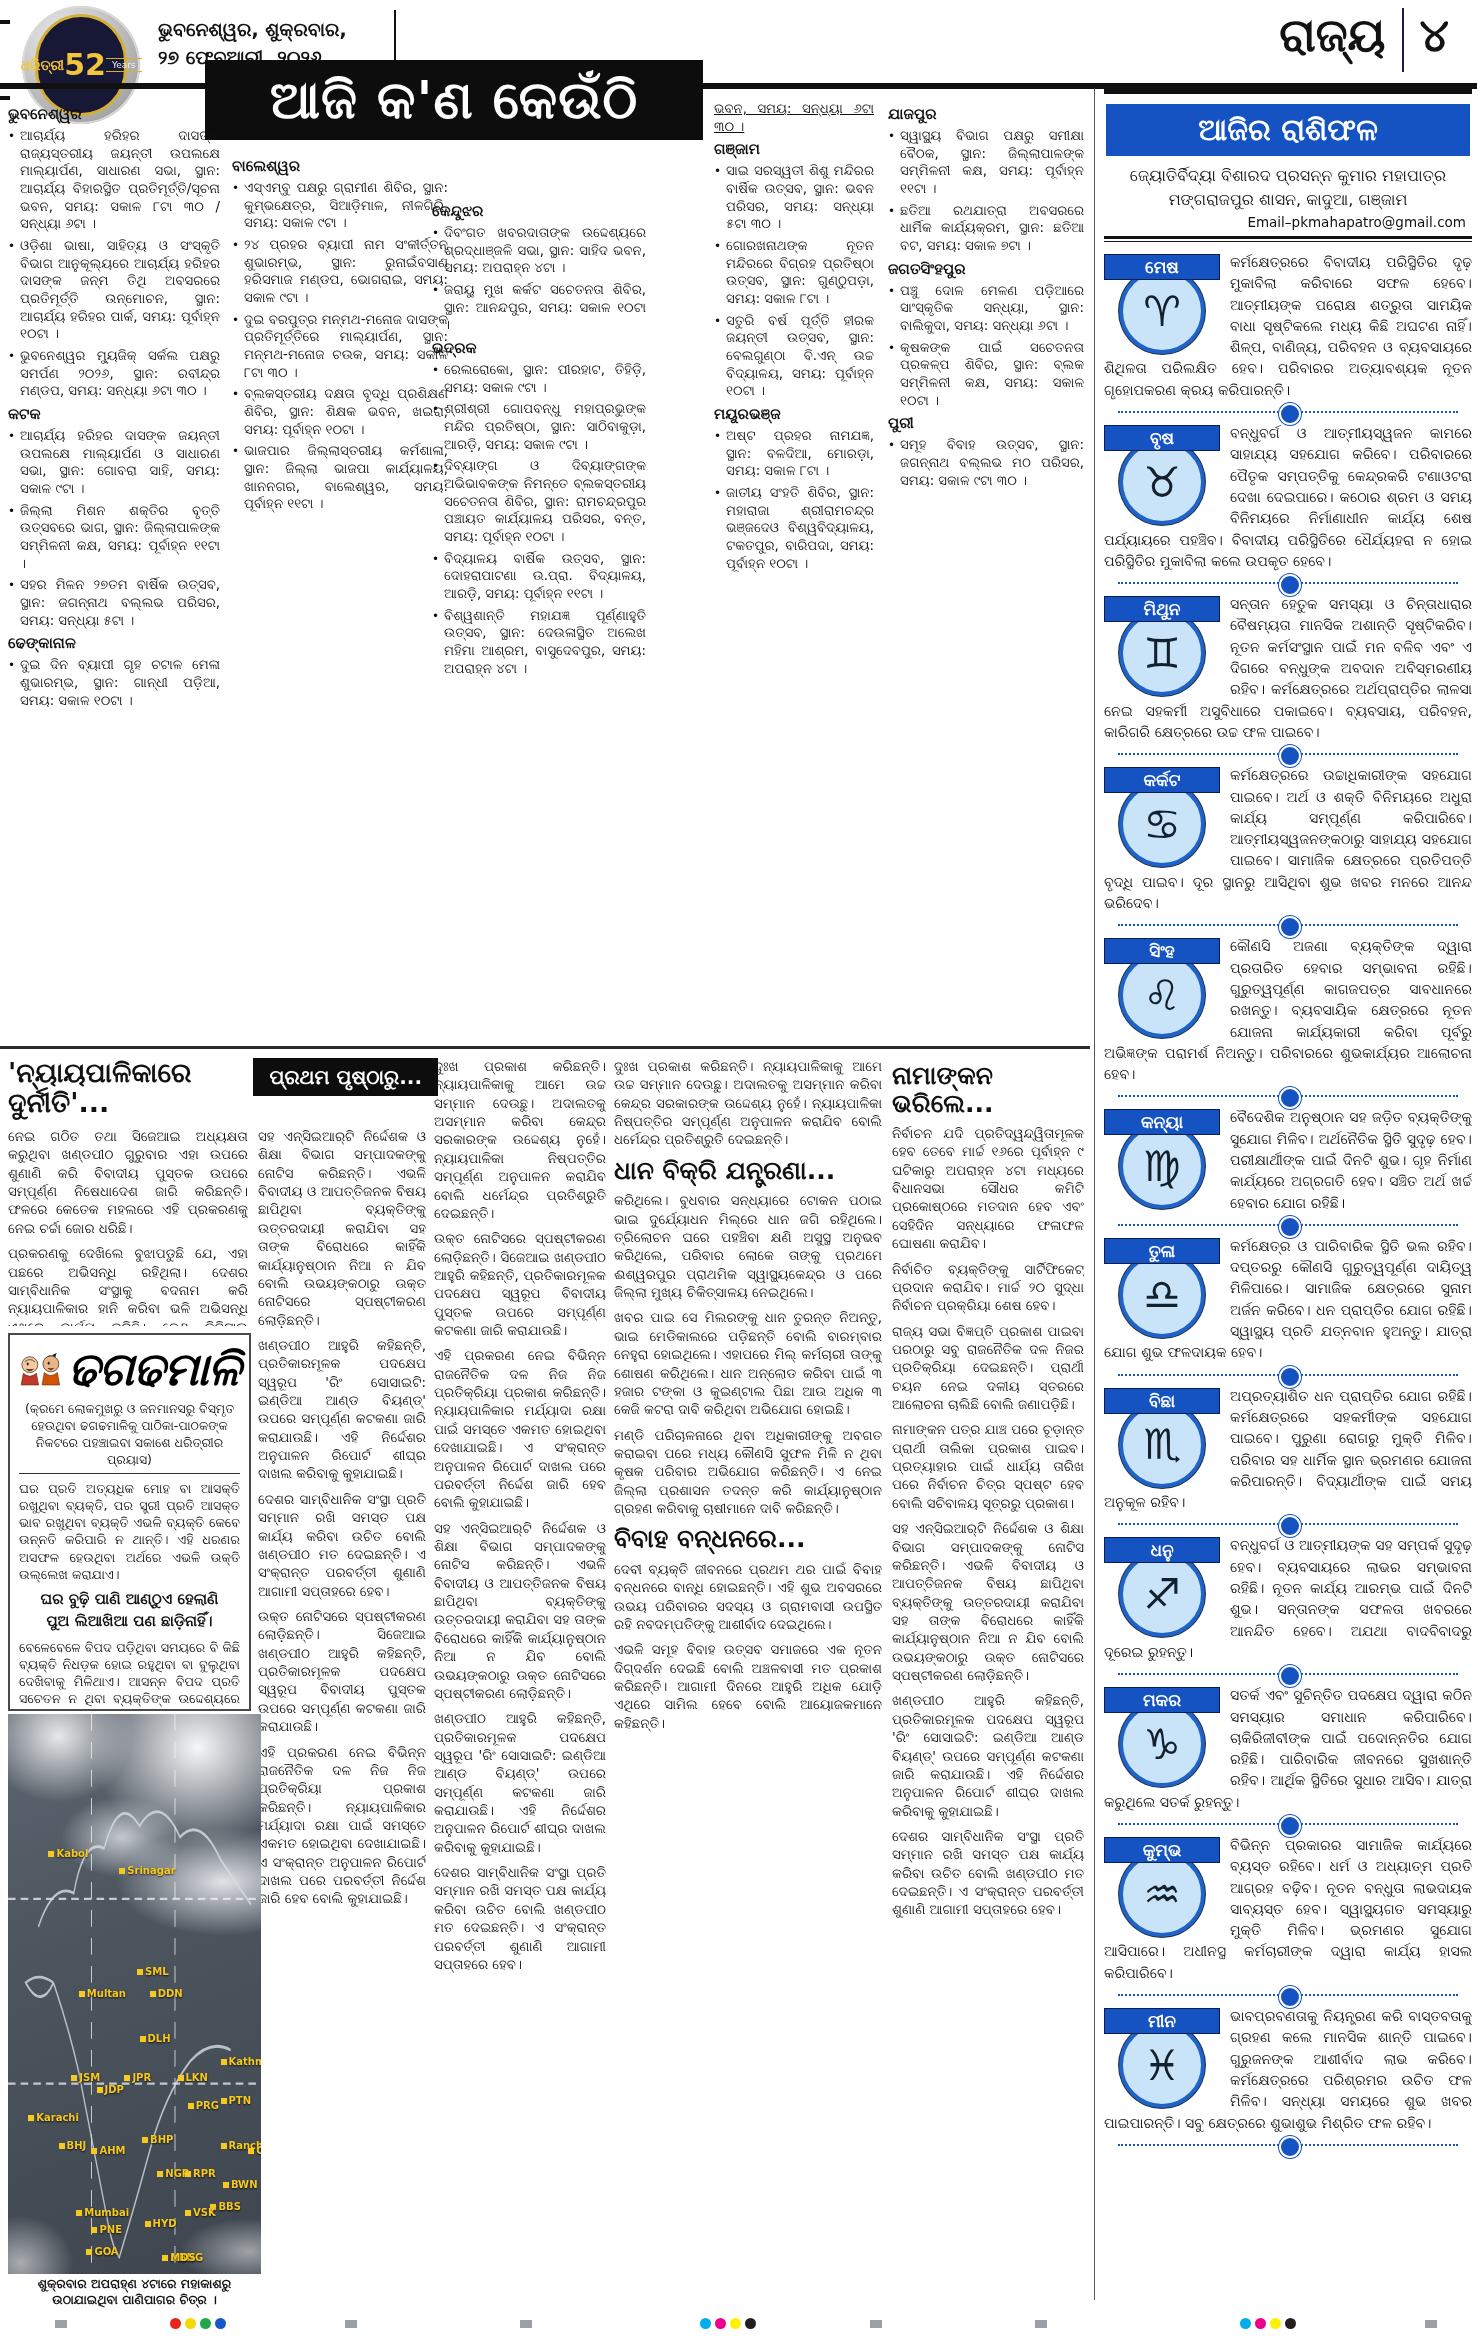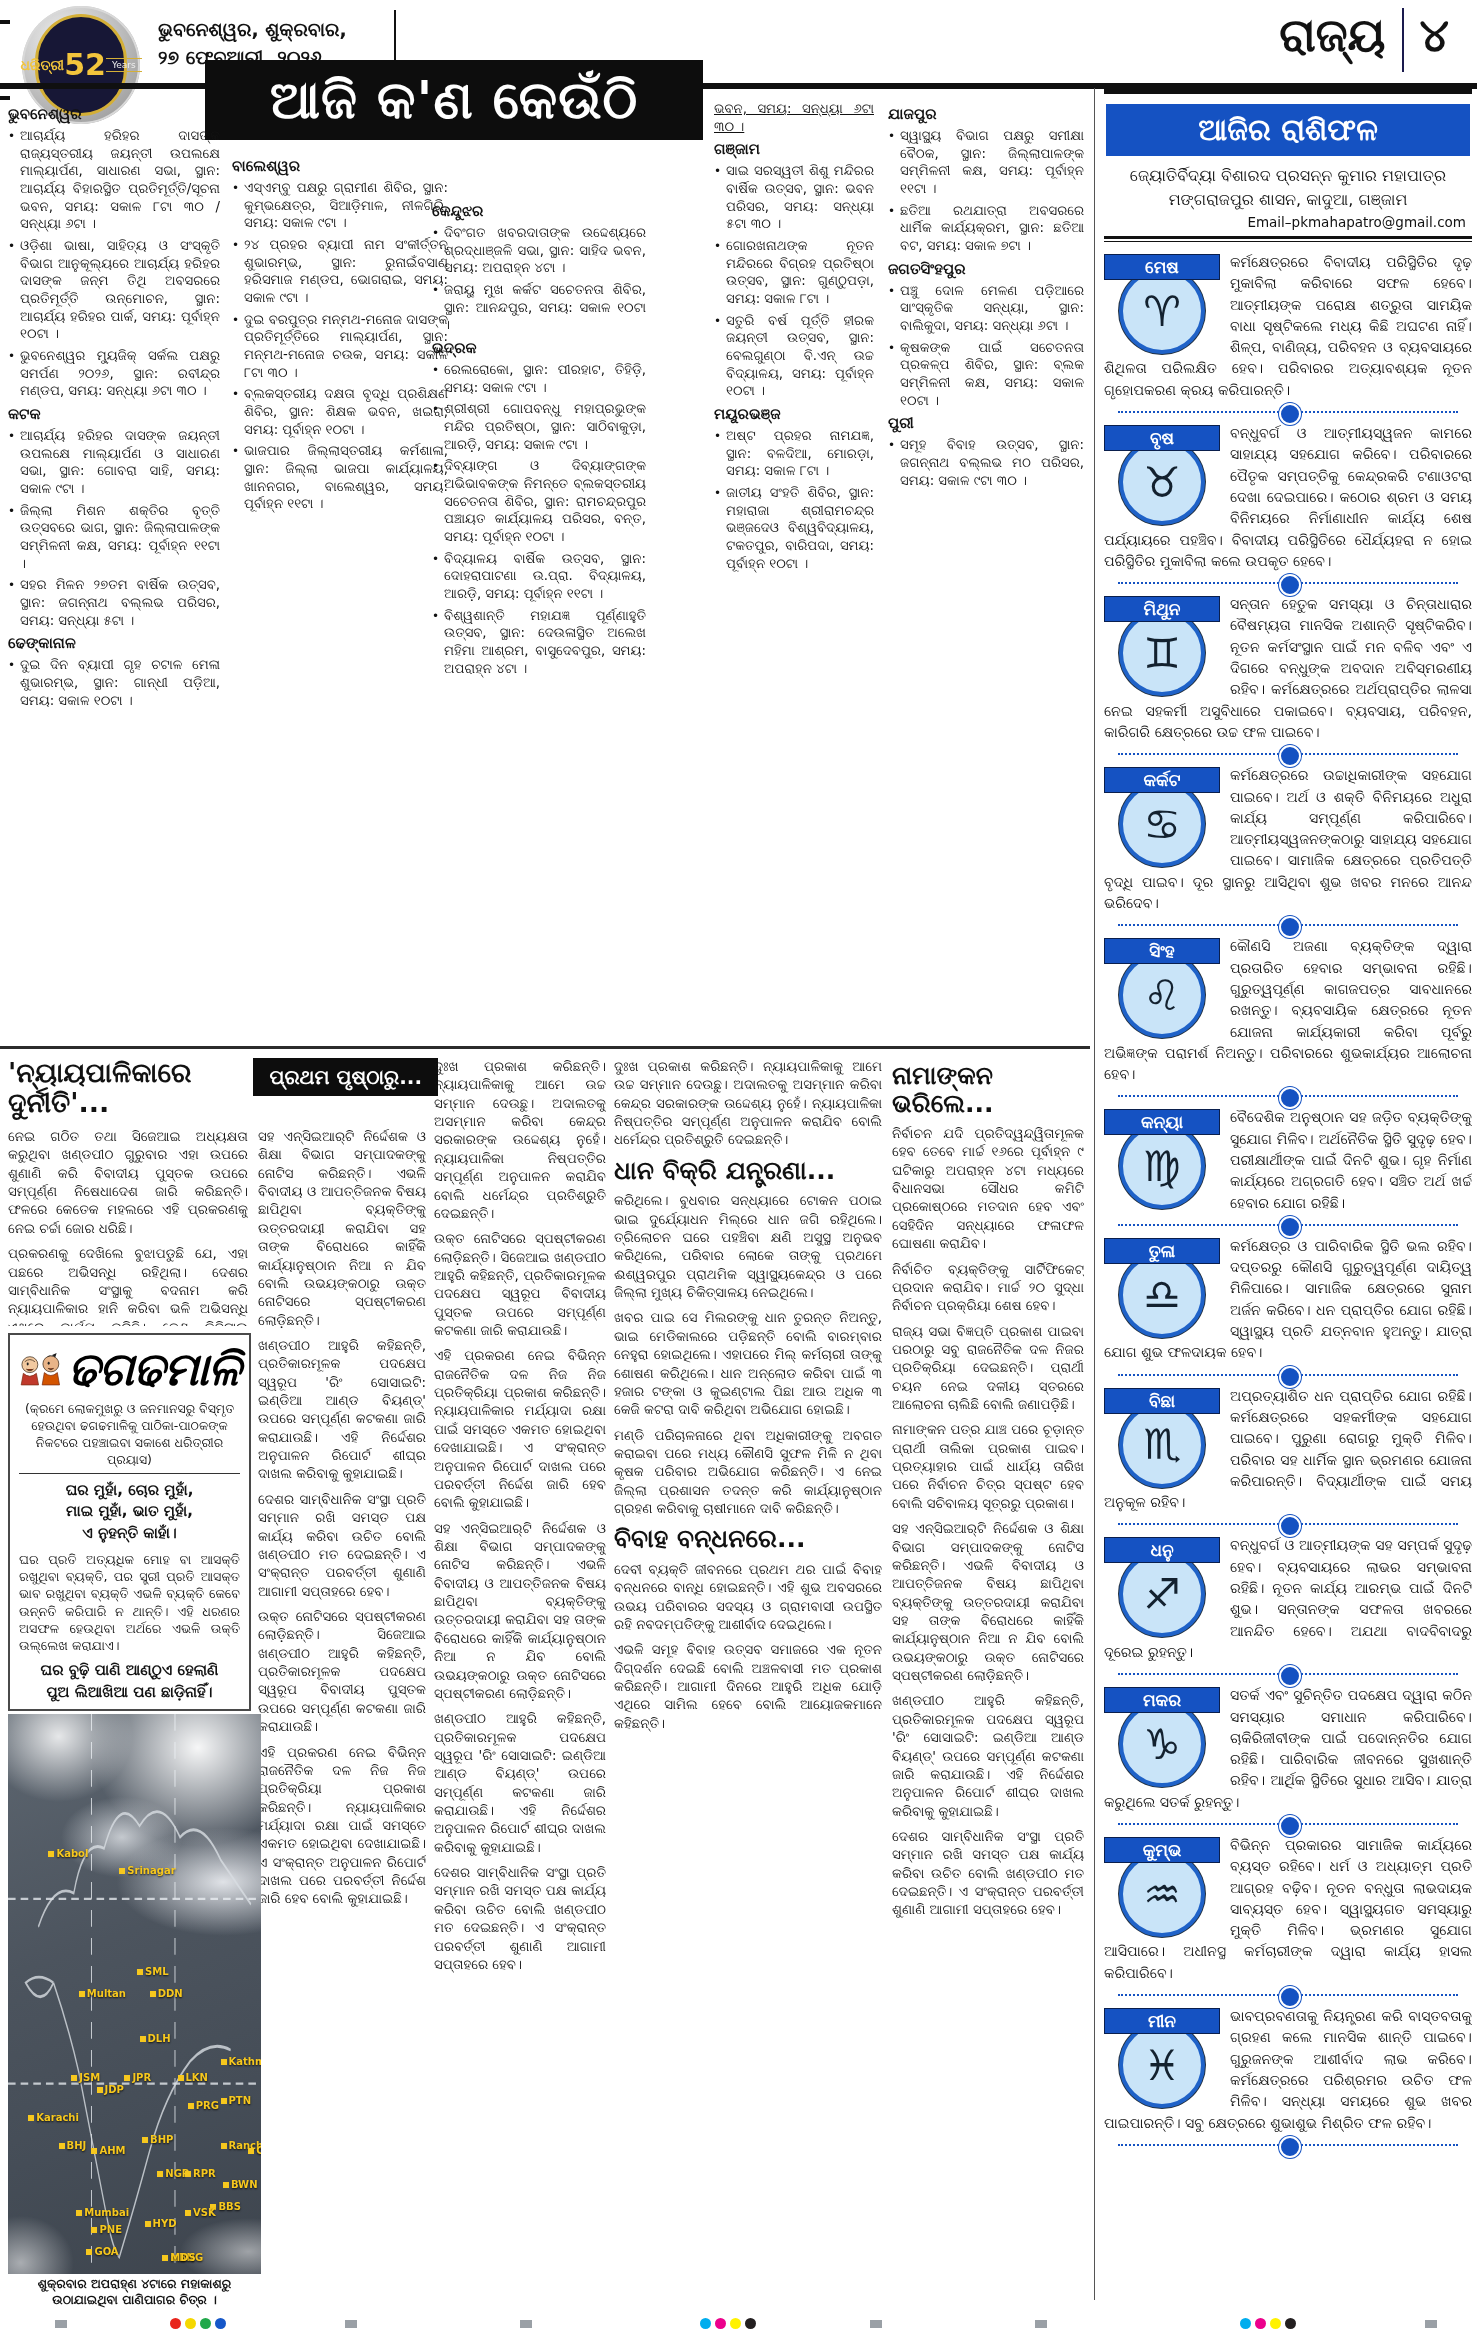--- a/index.html
+++ b/index.html
@@ -314,25 +314,20 @@
         <circle cx="44" cy="19" r="11" fill="#e8b488" stroke="#3a2a1a"></circle>
         <path d="M38,10 q6,-6 12,0 l2,-6" fill="#1c1c1c"></path>
         <ellipse cx="41" cy="18" rx="1.4" ry="2" fill="#222"></ellipse>
         <path d="M40,25 q4,4 8,0" fill="#7b2d12" stroke="#3a2a1a"></path>
         <path d="M35,31 q9,8 18,0 l3,17 h-24 z" fill="#d35400" stroke="#7b2d12"></path>
       </svg>
       <div class="dg-title">ଢଗଢମାଳି</div>
     </div>
     <div class="dg-caption">(କ୍ରମେ ଲୋକମୁଖରୁ ଓ ଜନମାନସରୁ ବିସ୍ମୃତ ହେଉଥିବା ଢଗଢମାଳିକୁ ପାଠିକା-ପାଠକଙ୍କ ନିକଟରେ ପହଞ୍ଚାଇବା ସକାଶେ ଧରିତ୍ରୀର ପ୍ରୟାସ)</div>
     <div class="dg-sep"></div>
-    <div class="dg-verse" id="dg-verse1">
-        <div>ଘର ମୁହାଁ, ଚୋର ମୁହାଁ,</div>
-        <div>ମାଇ ମୁହାଁ, ଭାତ ମୁହାଁ,</div>
-        <div>ଏ ନୁହନ୍ତି କାହାଁ।</div>
-      </div>
     <div class="dg-para">ଘର ପ୍ରତି ଅତ୍ୟଧିକ ମୋହ ବା ଆସକ୍ତି ରଖୁଥିବା ବ୍ୟକ୍ତି, ପର ସ୍ତ୍ରୀ ପ୍ରତି ଆସକ୍ତ ଭାବ ରଖୁଥିବା ବ୍ୟକ୍ତି ଏଭଳି ବ୍ୟକ୍ତି କେବେ ଉନ୍ନତି କରିପାରି ନ ଥାନ୍ତି। ଏହି ଧରଣର ଅସଫଳ ହେଉଥିବା ଅର୍ଥରେ ଏଭଳି ଉକ୍ତି ଉଲ୍ଲେଖ କରାଯାଏ।</div>
     <div class="dg-verse" id="dg-verse2">
         <div>ଘର ବୁଢ଼ି ପାଣି ଆଣ୍ଠୁଏ ହେଲାଣି</div>
         <div>ପୁଅ ଲିଆଖିଆ ପଣ ଛାଡ଼ିନାହିଁ।</div>
       </div>
     <div class="dg-para">ବେଳେବେଳେ ବିପଦ ପଡ଼ିଥିବା ସମୟରେ ବି କିଛି ବ୍ୟକ୍ତି ନିଧଡ଼କ ହୋଇ ରହୁଥିବା ବା ବୁଲୁଥିବା ଦେଖିବାକୁ ମିଳିଥାଏ। ଆସନ୍ନ ବିପଦ ପ୍ରତି ସଚେତନ ନ ଥିବା ବ୍ୟକ୍ତିଙ୍କ ଉଦ୍ଦେଶ୍ୟରେ ଏଭଳି ଉକ୍ତି ପ୍ରକାଶ ପାଇଥାଏ।</div>
 
   </div>
 
   <div class="map">

